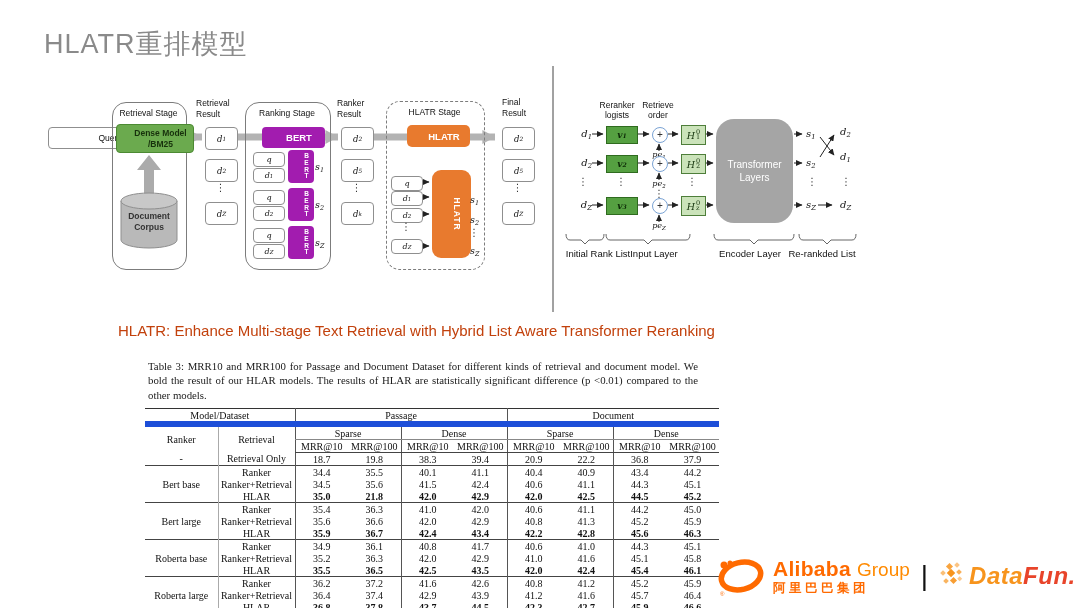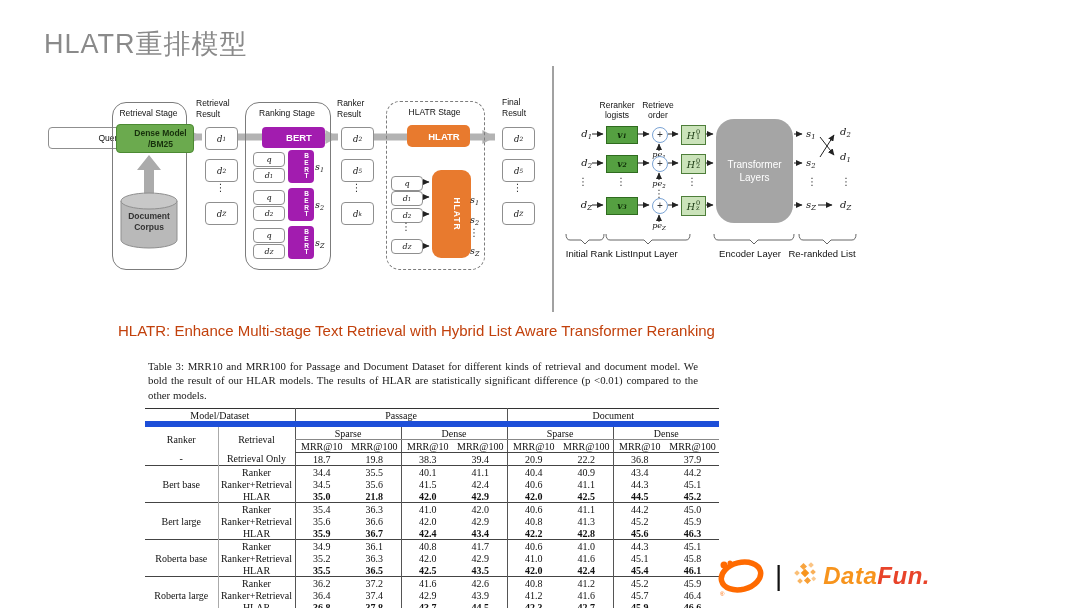--- a/index.html
+++ b/index.html
@@ -542,20 +542,27 @@
       </table>
   </div>
 
   <div class="footer">
     <svg width="48" height="44" viewBox="0 0 48 44">
       <ellipse cx="25" cy="22" rx="20" ry="13.5" fill="none" stroke="#ff6a00" stroke-width="5.5" transform="rotate(-14 25 22)"></ellipse>
       <circle cx="8" cy="11" r="3.5" fill="#ff6a00"></circle>
       <circle cx="14" cy="9" r="2.5" fill="#ff6a00"></circle>
       <text x="4" y="42" font-size="6" fill="#ff6a00">®</text>
     </svg>
+    <div class="ali-text">
+      <div class="ali-row1">
+        <span class="ali-name">Alibaba</span>
+        <span class="ali-group">Group</span>
+      </div>
+      <span class="ali-cn">阿里巴巴集团</span>
+    </div>
     <span class="sep">|</span>
     <div class="df">
       <svg width="26" height="28" viewBox="0 0 26 28">
         <g fill="#f7941d">
           <rect x="8" y="2" width="5" height="5" transform="rotate(45 10.5 4.5)" opacity="0.85"></rect>
           <rect x="16" y="1" width="4" height="4" transform="rotate(45 18 3)" opacity="0.55"></rect>
           <rect x="2" y="9" width="4" height="4" transform="rotate(45 4 11)" opacity="0.6"></rect>
           <rect x="9" y="8" width="6" height="6" transform="rotate(45 12 11)"></rect>
           <rect x="18" y="8" width="4" height="4" transform="rotate(45 20 10)" opacity="0.75"></rect>
           <rect x="5" y="17" width="4" height="4" transform="rotate(45 7 19)" opacity="0.7"></rect>

